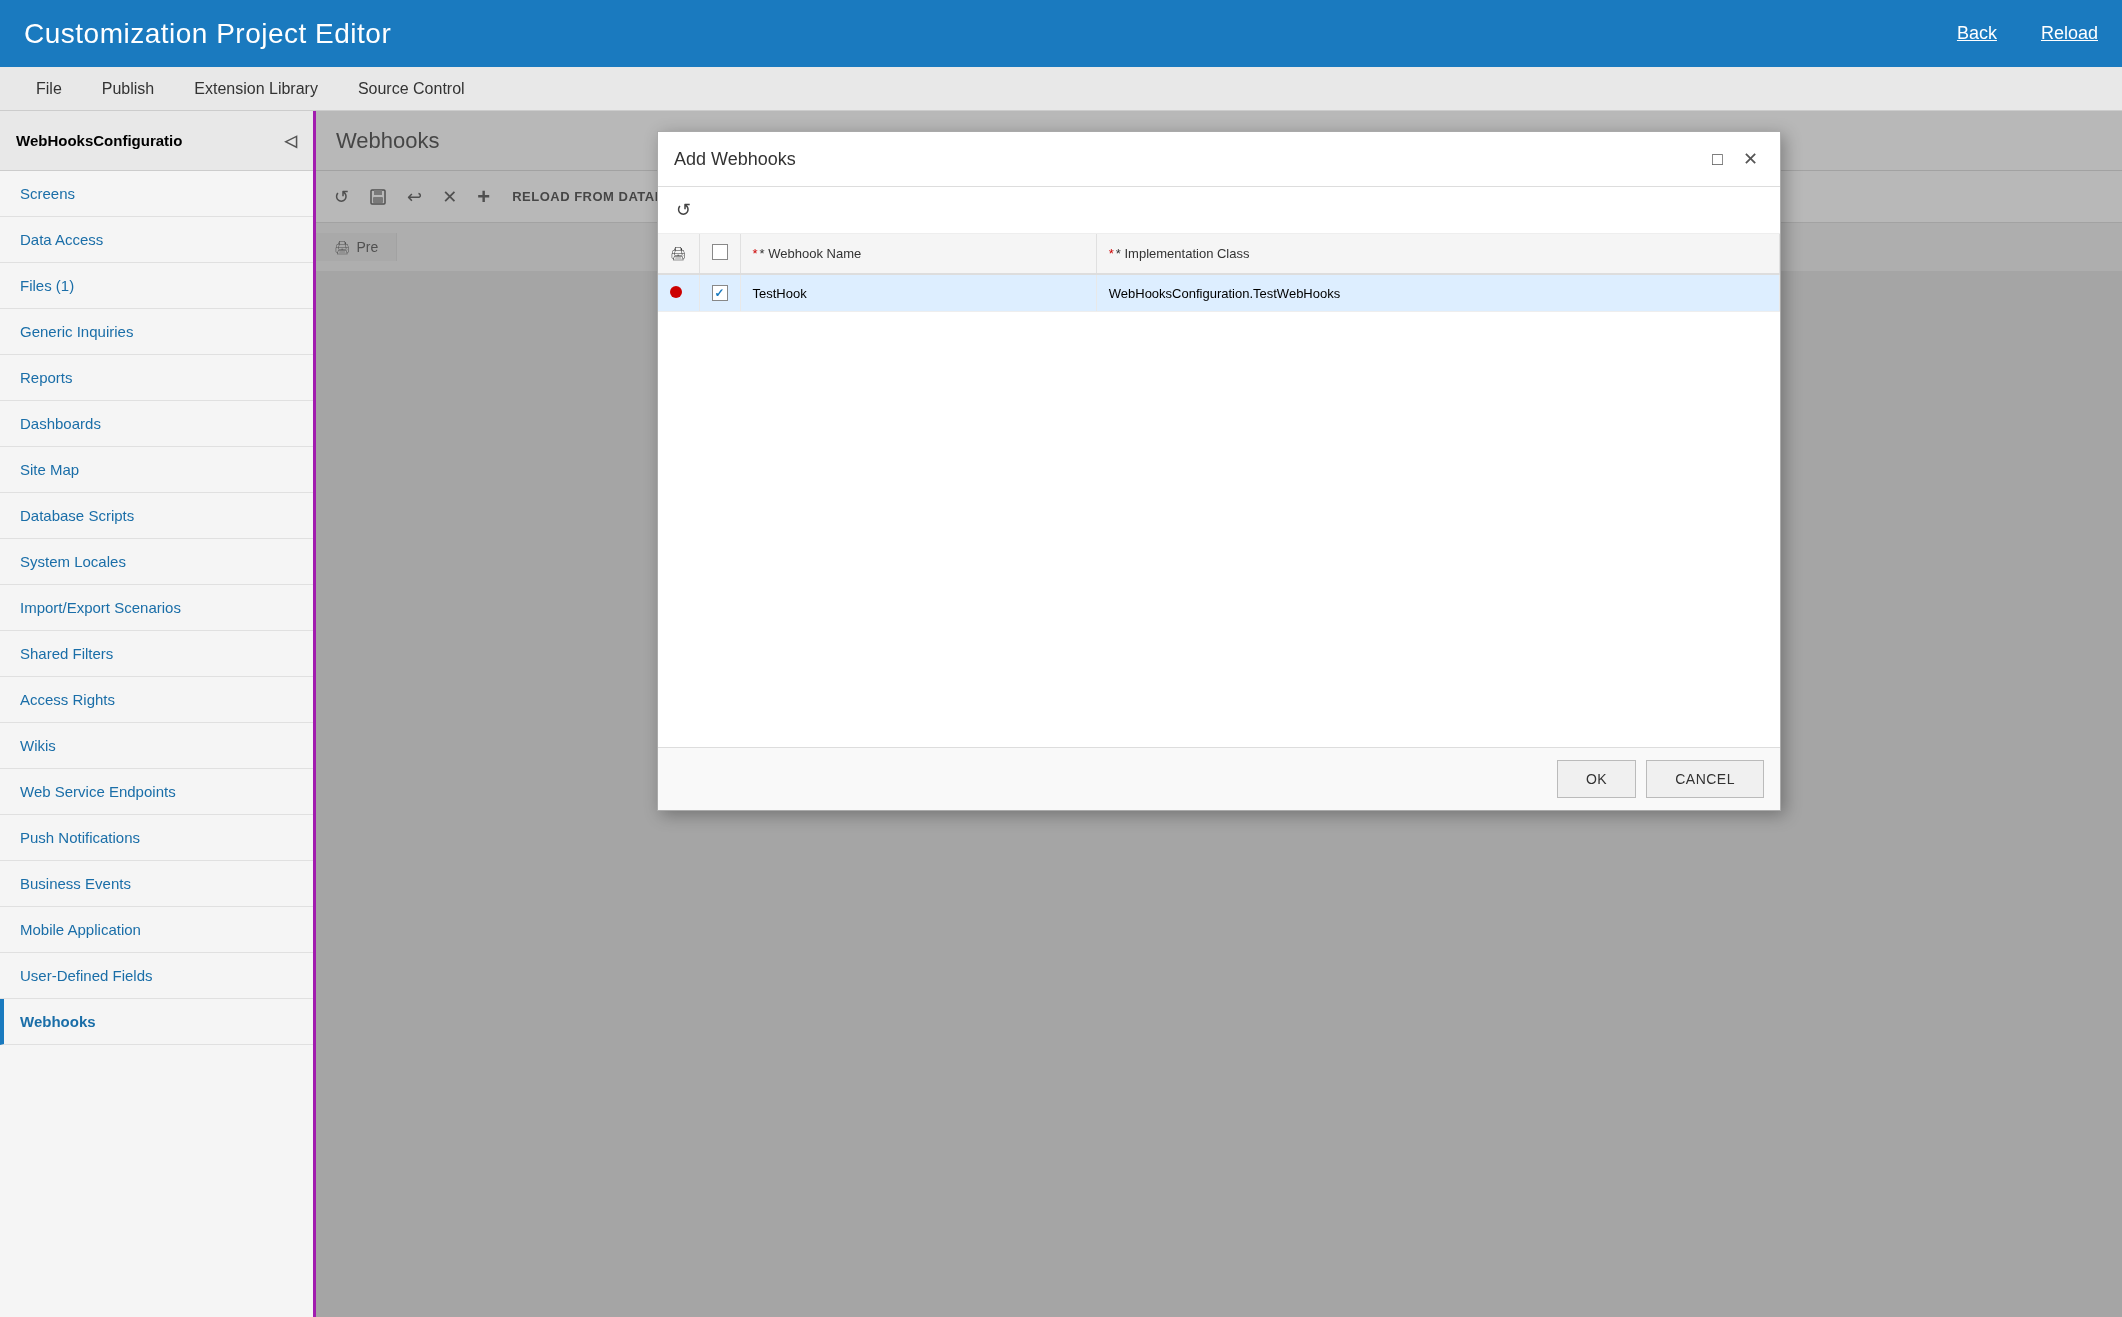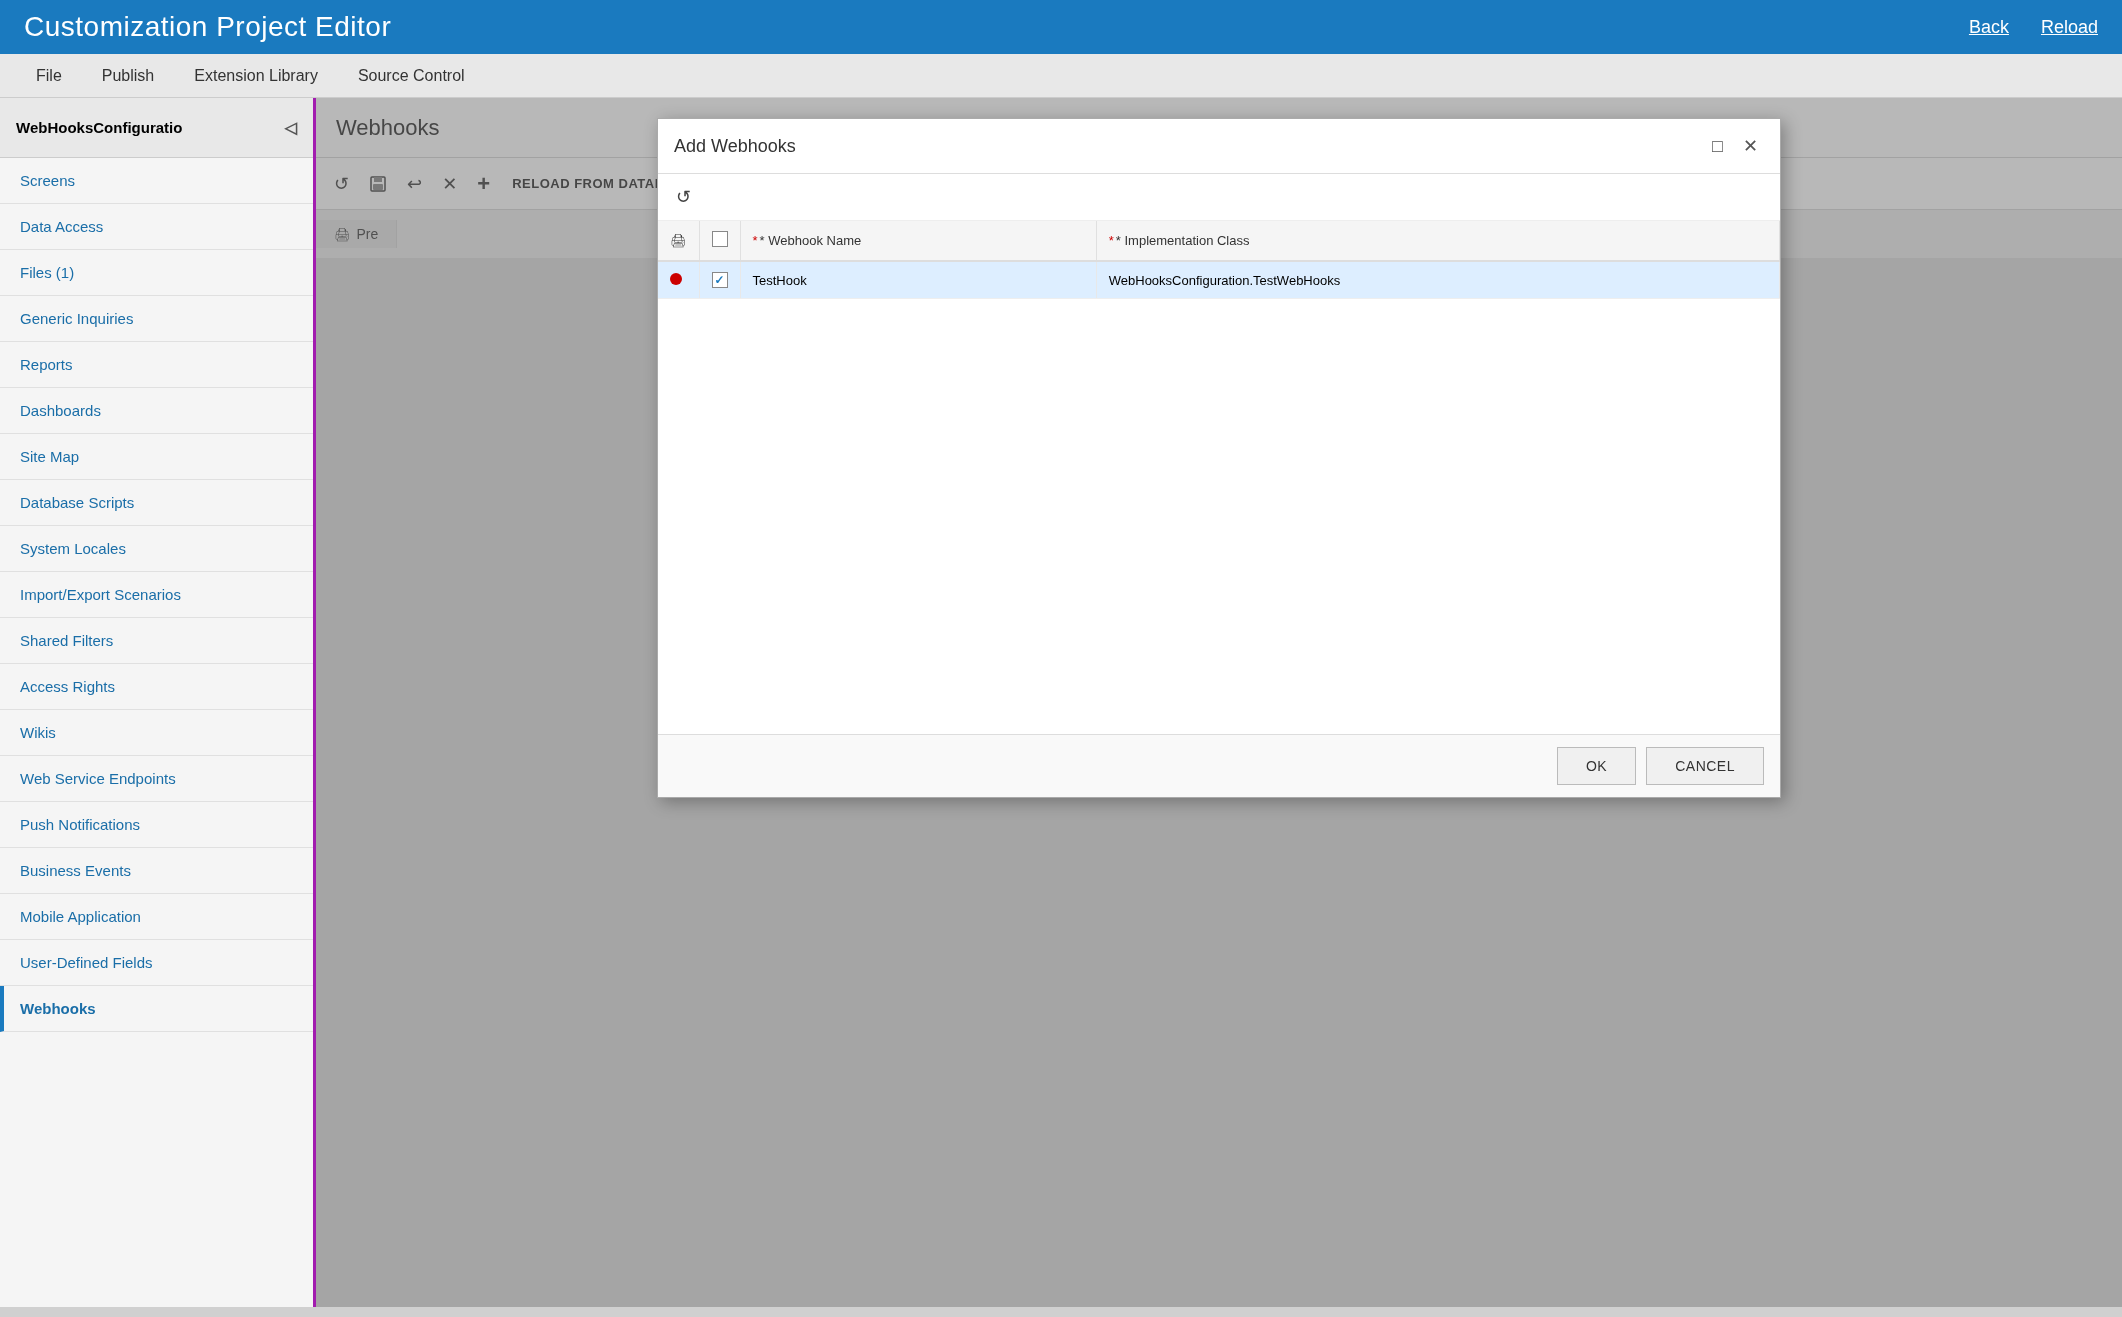--- a/index.html
+++ b/index.html
@@ -6,28 +6,28 @@
     body { font-family: Arial, sans-serif; font-size: 13px; background: #d0d0d0; overflow: hidden; width: 2122px; height: 1317px; }
 
     
     .app-header {
       background: #1a7abf;
       color: white;
       display: flex;
       align-items: center;
       justify-content: space-between;
       padding: 0 24px;
-      height: 54px;
+      height: 67px;
     }
     .app-title {
       font-size: 28px;
       font-weight: normal;
       letter-spacing: 0.5px;
     }
-    .header-links { display: flex; gap: 32px; }
+    .header-links { display: flex; gap: 44px; }
     .header-link {
       color: white;
       text-decoration: underline;
       font-size: 18px;
       cursor: pointer;
     }
 
     
     .menu-bar {
       background: #e8e8e8;

